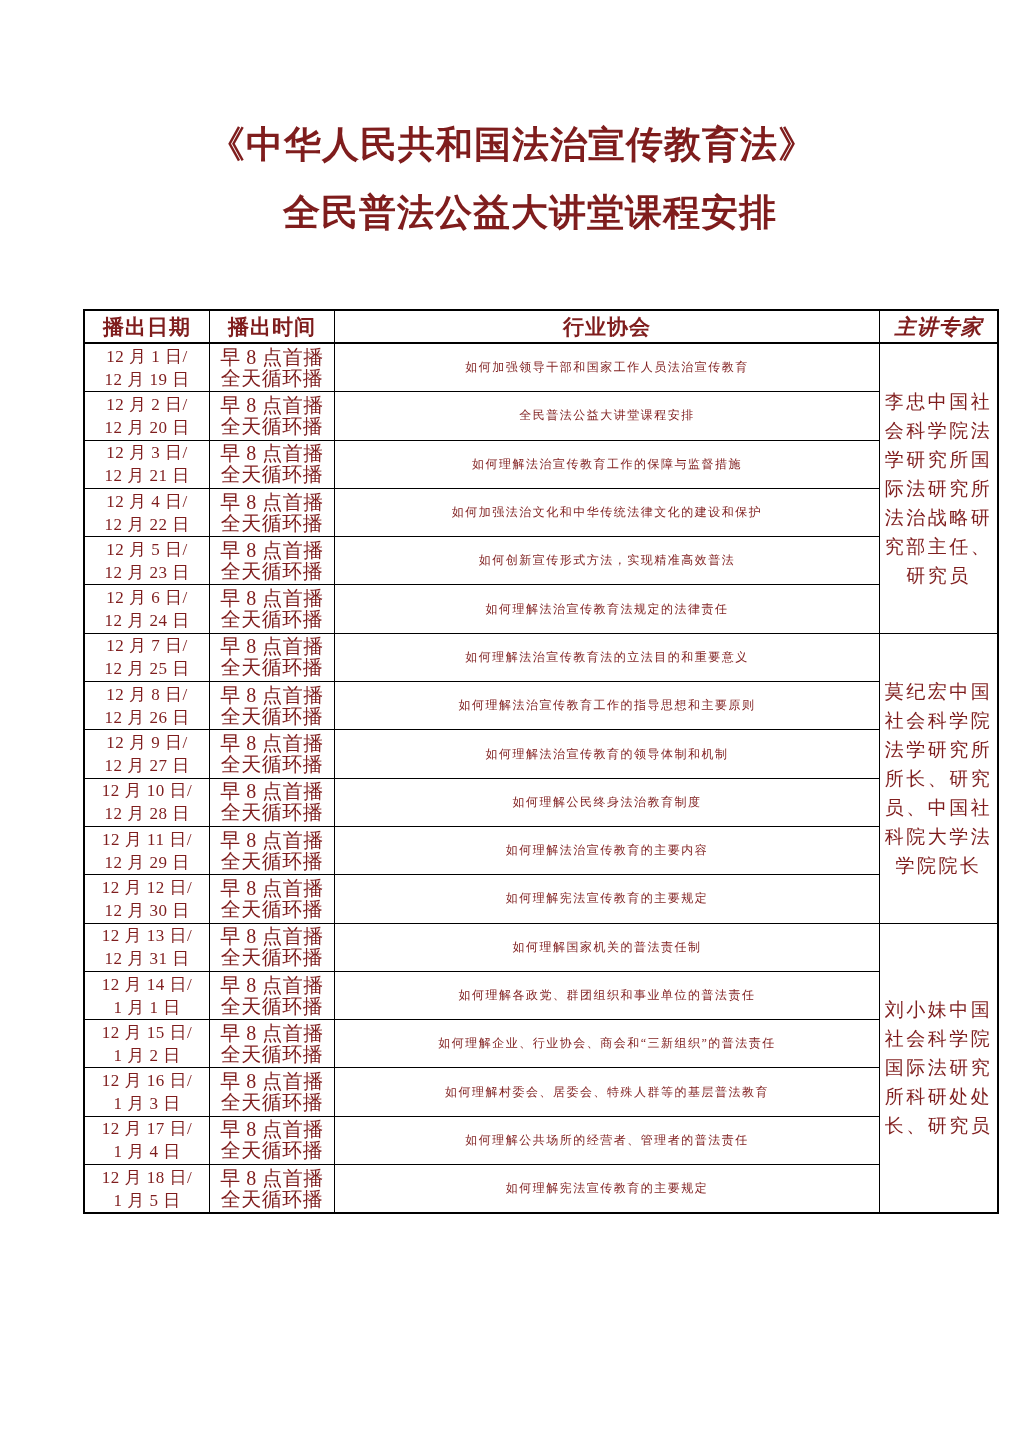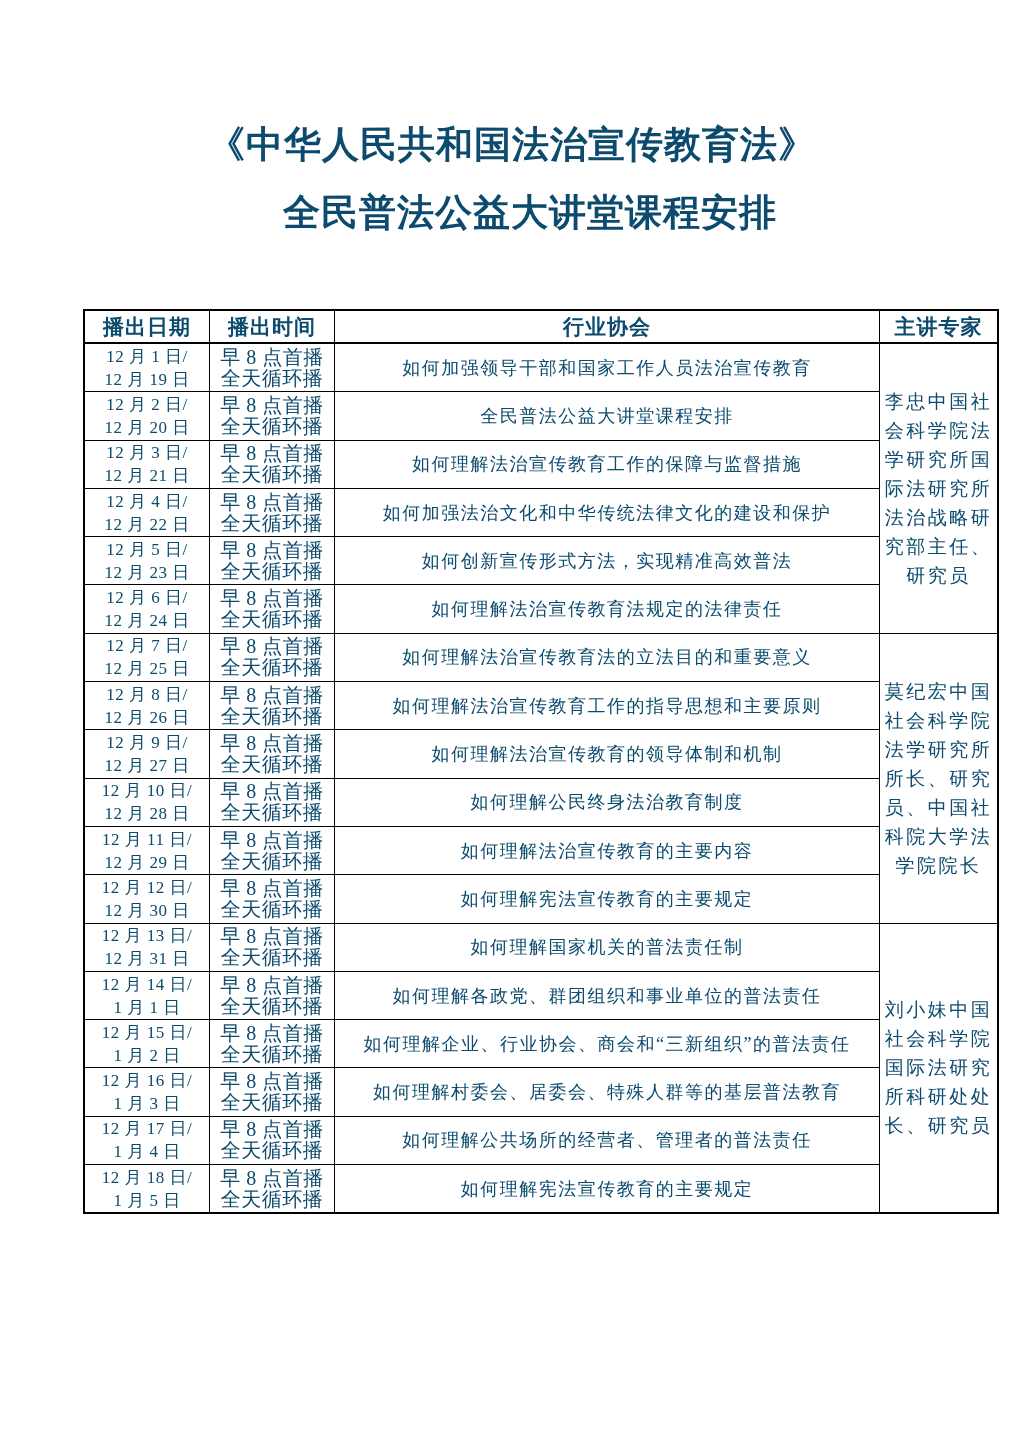--- a/index.html
+++ b/index.html
@@ -5,21 +5,21 @@
   html, body {
     margin: 0;
     padding: 0;
     background: #ffffff;
   }
   .page {
     position: relative;
     width: 1024px;
     height: 1448px;
     background: #ffffff;
-    color: #0c4a6e;
+    color: #7f1d1d;
     font-family: "Liberation Serif", "DejaVu Serif", serif;
     overflow: hidden;
   }
   .title {
     padding-top: 125px;
     text-align: center;
   }
   .title-line {
     font-size: 37px;
     line-height: 40px;
@@ -50,34 +50,34 @@
     font-family: "Liberation Sans", "DejaVu Sans", sans-serif;
     font-weight: bold;
     font-size: 21px;
     height: 31px;
     border-bottom-width: 2.5px;
     letter-spacing: 1px;
   }
   .col-date   { width: 124px; }
   .col-time   { width: 124px; }
   .col-topic  { width: 544px; }
-  .col-expert { width: 117px; }
+  .col-expert { width: 117px; font-style: italic; }
   td.cell-date {
     font-size: 17px;
     line-height: 23px;
     height: 47.3px;
     letter-spacing: 0.5px;
   }
   td.cell-time {
     font-size: 20px;
     line-height: 21px;
     letter-spacing: 0.5px;
   }
   td.cell-topic {
-    font-size: 18px;
+    font-size: 12px;
     letter-spacing: 1.5px;
   }
   td.cell-expert {
     font-size: 19px;
     line-height: 29px;
     letter-spacing: 2.5px;
     padding: 0 4px;
     word-break: break-all;
     margin-left: 36px;
   }

